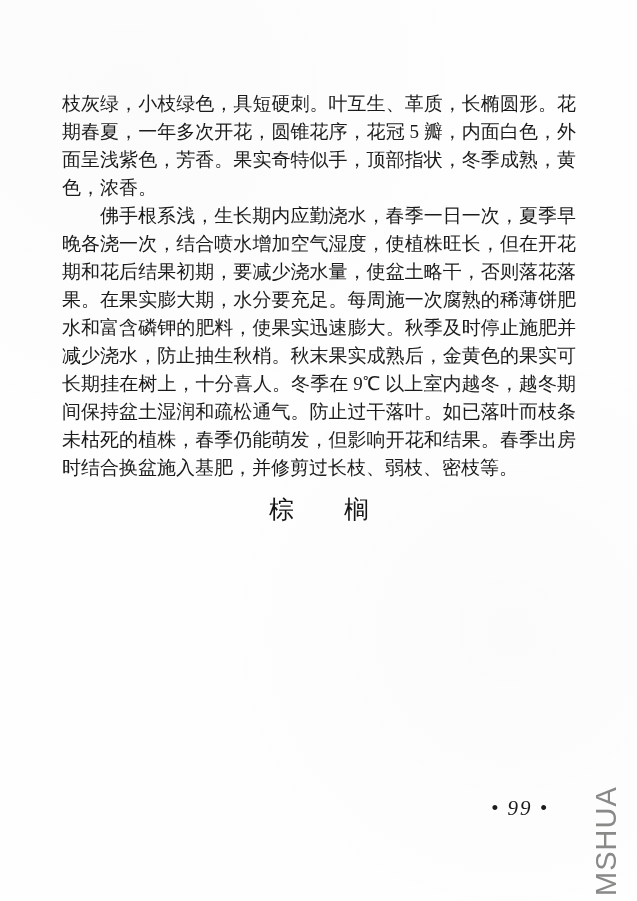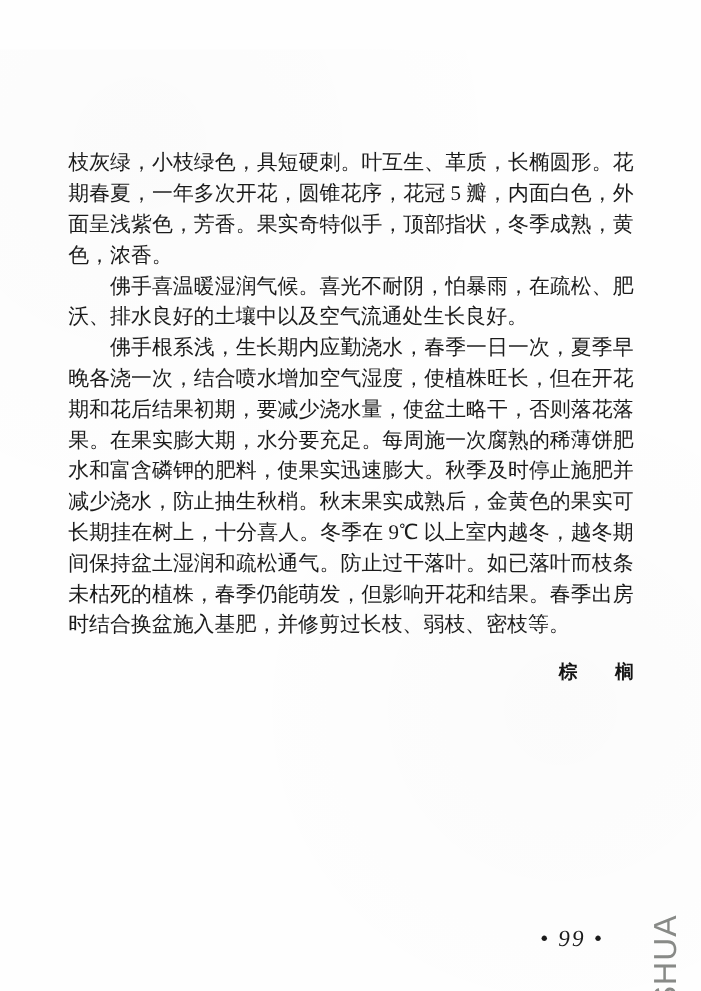--- a/index.html
+++ b/index.html
@@ -14,43 +14,42 @@
     font-family: "Liberation Serif", serif;
     overflow: hidden;
   }
   .page {
     position: absolute;
     inset: 0;
     background:
       radial-gradient(circle at 20% 10%, rgba(0,0,0,0.012), transparent 40%),
       radial-gradient(circle at 80% 70%, rgba(0,0,0,0.012), transparent 40%),
       #fefefe;
-    margin-top: 45px;
   }
   .text-block {
     position: absolute;
     left: 62px;
     top: 90px;
     width: 514px;
     color: #1b1b1b;
     font-size: 19px;
     line-height: 28px;
     text-align: justify;
   }
   .text-block p {
     margin: 0;
     text-indent: 2em;
   }
   .text-block p.no-indent {
     text-indent: 0;
   }
   .section-heading {
-    font-size: 17px;
-    font-weight: bold;
-    text-align: right;
+    font-size: 25px;
+    font-weight: normal;
+    text-align: center;
     margin: 14px 0 8px 0;
     text-indent: 0;
     color: #151515;
   }
   .page-number {
     position: absolute;
     top: 796px;
     left: 468px;
     width: 104px;
     text-align: center;
@@ -76,21 +75,20 @@
     line-height: 34px;
   }
 </style>
 </head>
 <body>
 
 <div class="page">
 
   <div class="text-block">
     <p class="no-indent">枝灰绿，小枝绿色，具短硬刺。叶互生、革质，长椭圆形。花期春夏，一年多次开花，圆锥花序，花冠 5 瓣，内面白色，外面呈浅紫色，芳香。果实奇特似手，顶部指状，冬季成熟，黄色，浓香。</p>
-    <p>佛手喜温暖湿润气候。喜光不耐阴，怕暴雨，在疏松、肥沃、排水良好的土壤中以及空气流通处生长良好。</p>
     <p>佛手根系浅，生长期内应勤浇水，春季一日一次，夏季早晚各浇一次，结合喷水增加空气湿度，使植株旺长，但在开花期和花后结果初期，要减少浇水量，使盆土略干，否则落花落果。在果实膨大期，水分要充足。每周施一次腐熟的稀薄饼肥水和富含磷钾的肥料，使果实迅速膨大。秋季及时停止施肥并减少浇水，防止抽生秋梢。秋末果实成熟后，金黄色的果实可长期挂在树上，十分喜人。冬季在 9℃ 以上室内越冬，越冬期间保持盆土湿润和疏松通气。防止过干落叶。如已落叶而枝条未枯死的植株，春季仍能萌发，但影响开花和结果。春季出房时结合换盆施入基肥，并修剪过长枝、弱枝、密枝等。</p>
     <h2 class="section-heading">棕　　榈</h2>
   </div>
 
   <div class="page-number">• 99 •</div>
 
   <div class="watermark">MSHUA</div>
 
 </div>
 

